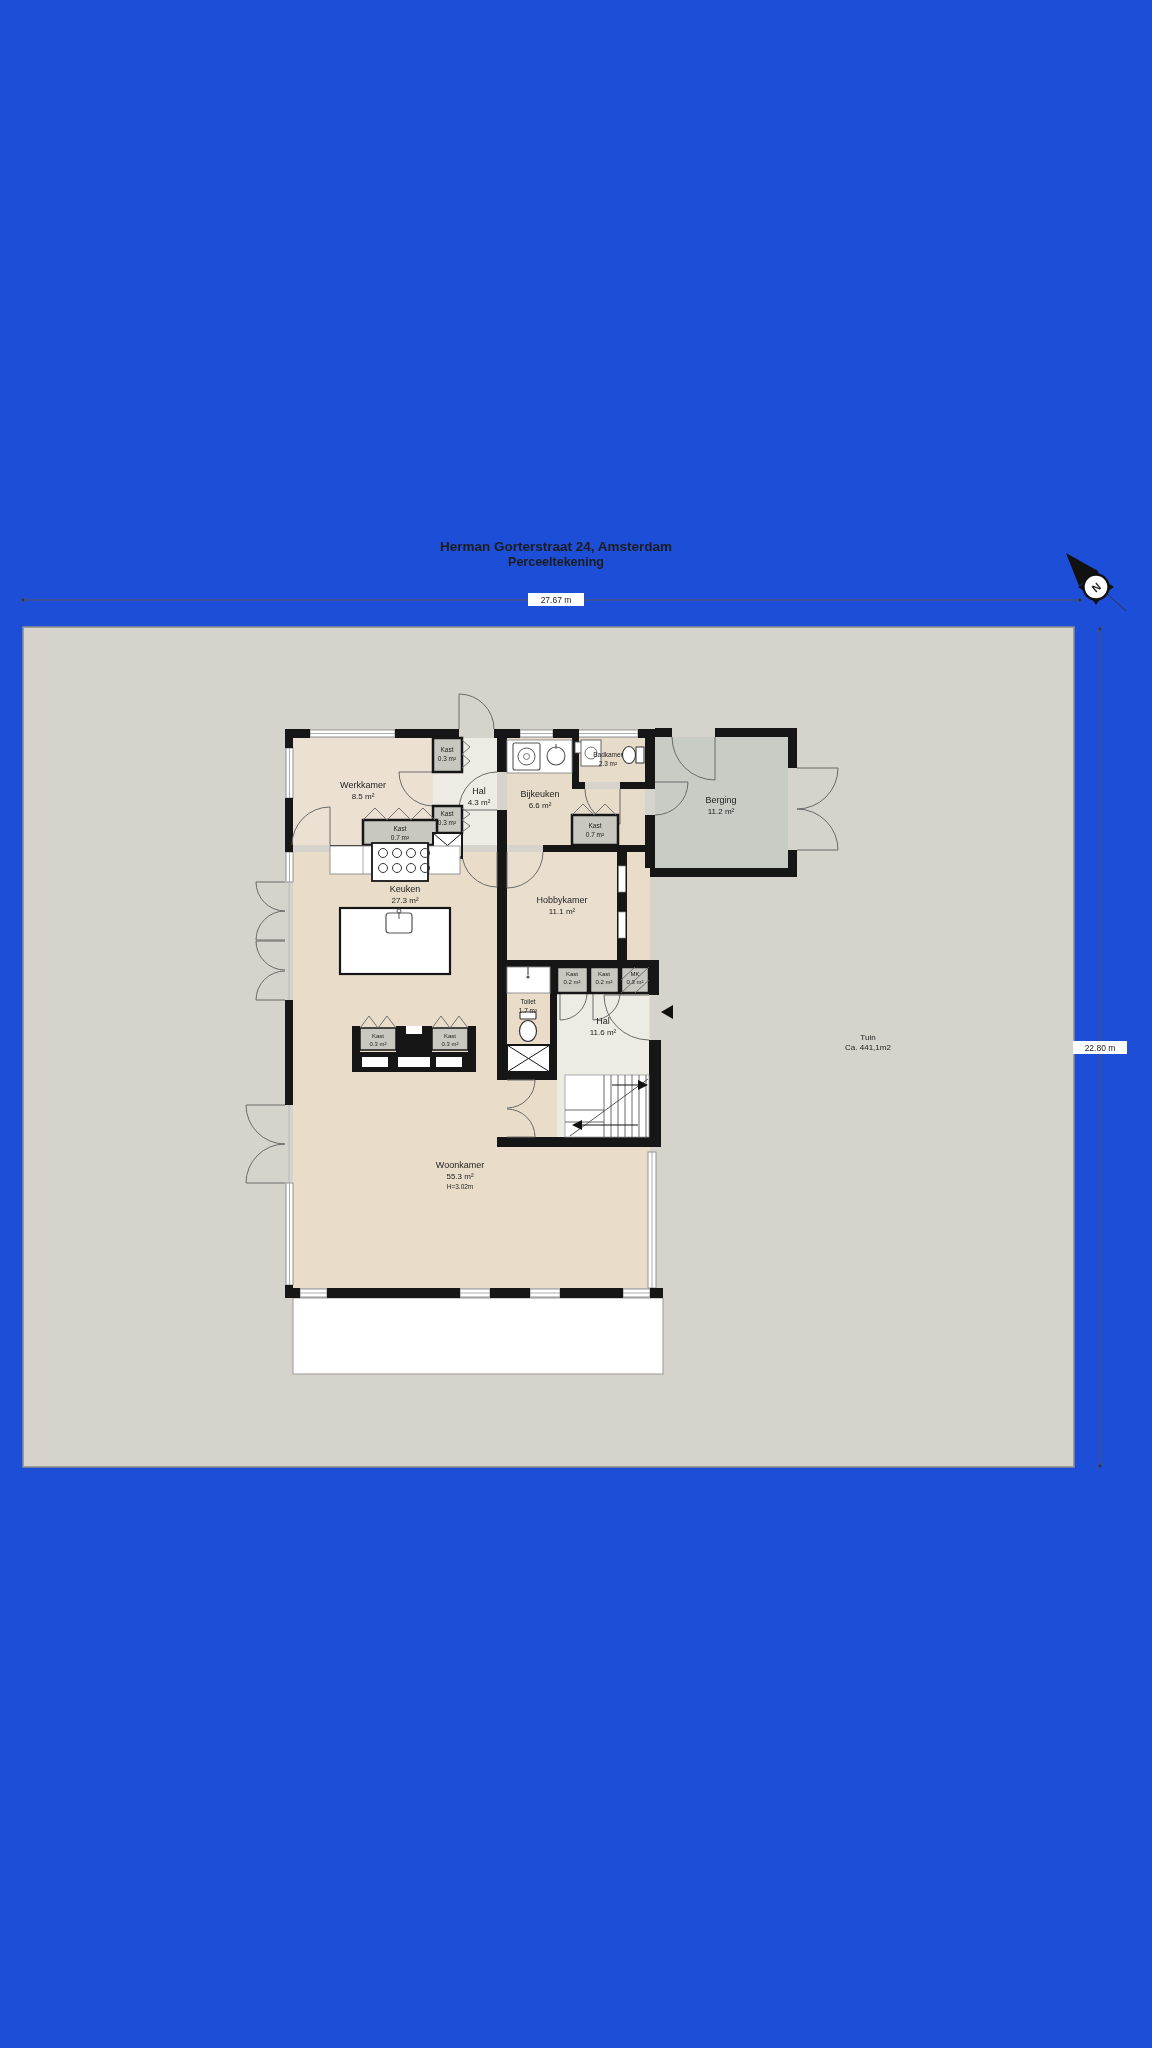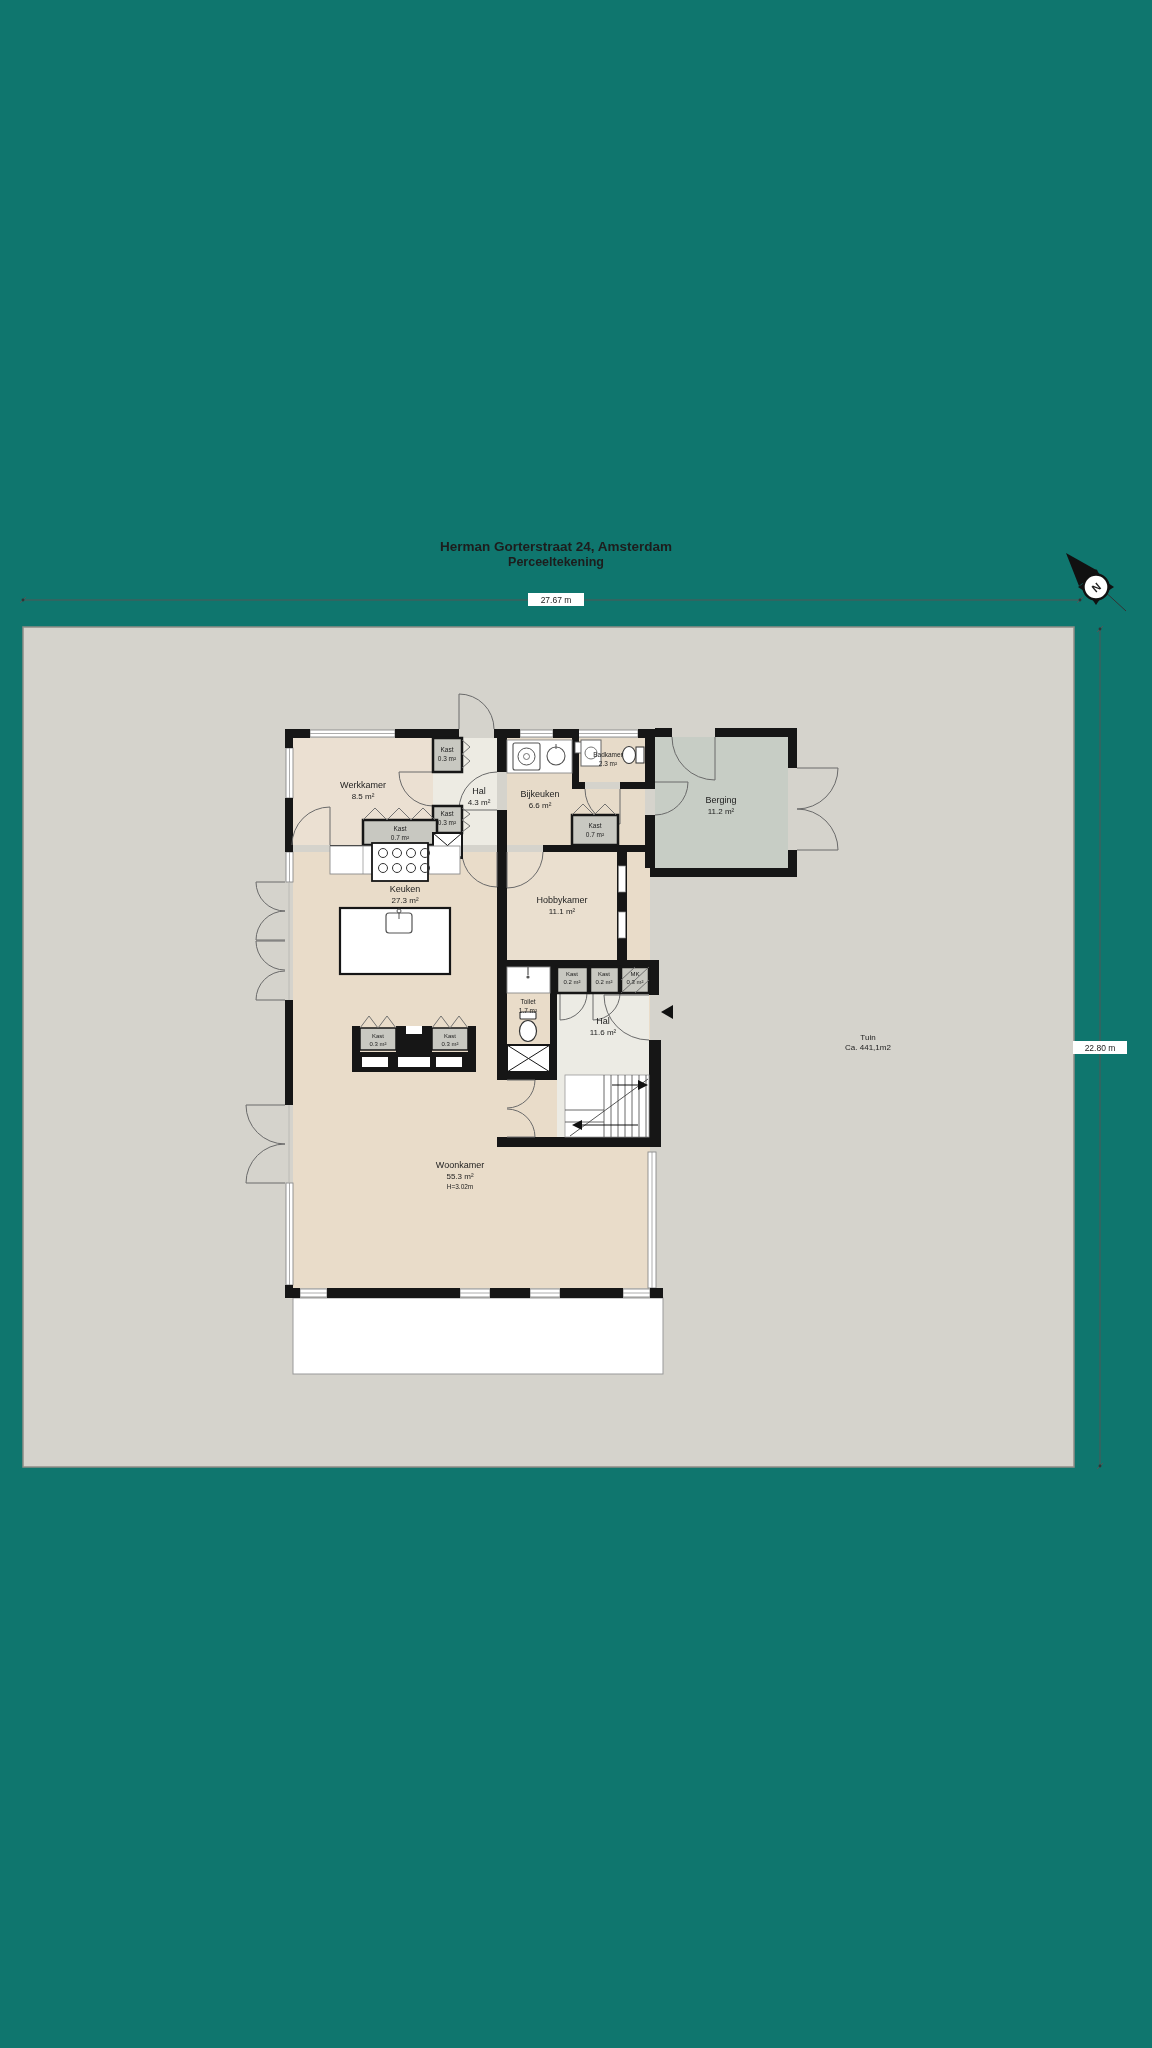--- a/index.html
+++ b/index.html
@@ -1,16 +1,16 @@
 <!DOCTYPE html>
 <html><head>
 <meta charset="utf-8">
 <style>
   html,body{margin:0;padding:0;background:#ffffff;}
-  .page{position:relative;width:1152px;height:2048px;background:#0f766e;overflow:hidden;
+  .page{position:relative;width:1152px;height:2048px;background:#1d4ed8;overflow:hidden;
         font-family:"Liberation Sans","DejaVu Sans",sans-serif;}
   svg text{fill:#1d1d1d;}
   .t-title{font-size:13.5px;font-weight:bold;}
   .t-sub{font-size:12.5px;font-weight:bold;}
   .t-dim{font-size:8.5px;}
   .t-room{font-size:9px;}
   .t-area{font-size:8px;}
   .t-small{font-size:6.5px;}
   .t-tiny{font-size:6px;}
   .t-garden{font-size:8px;}

